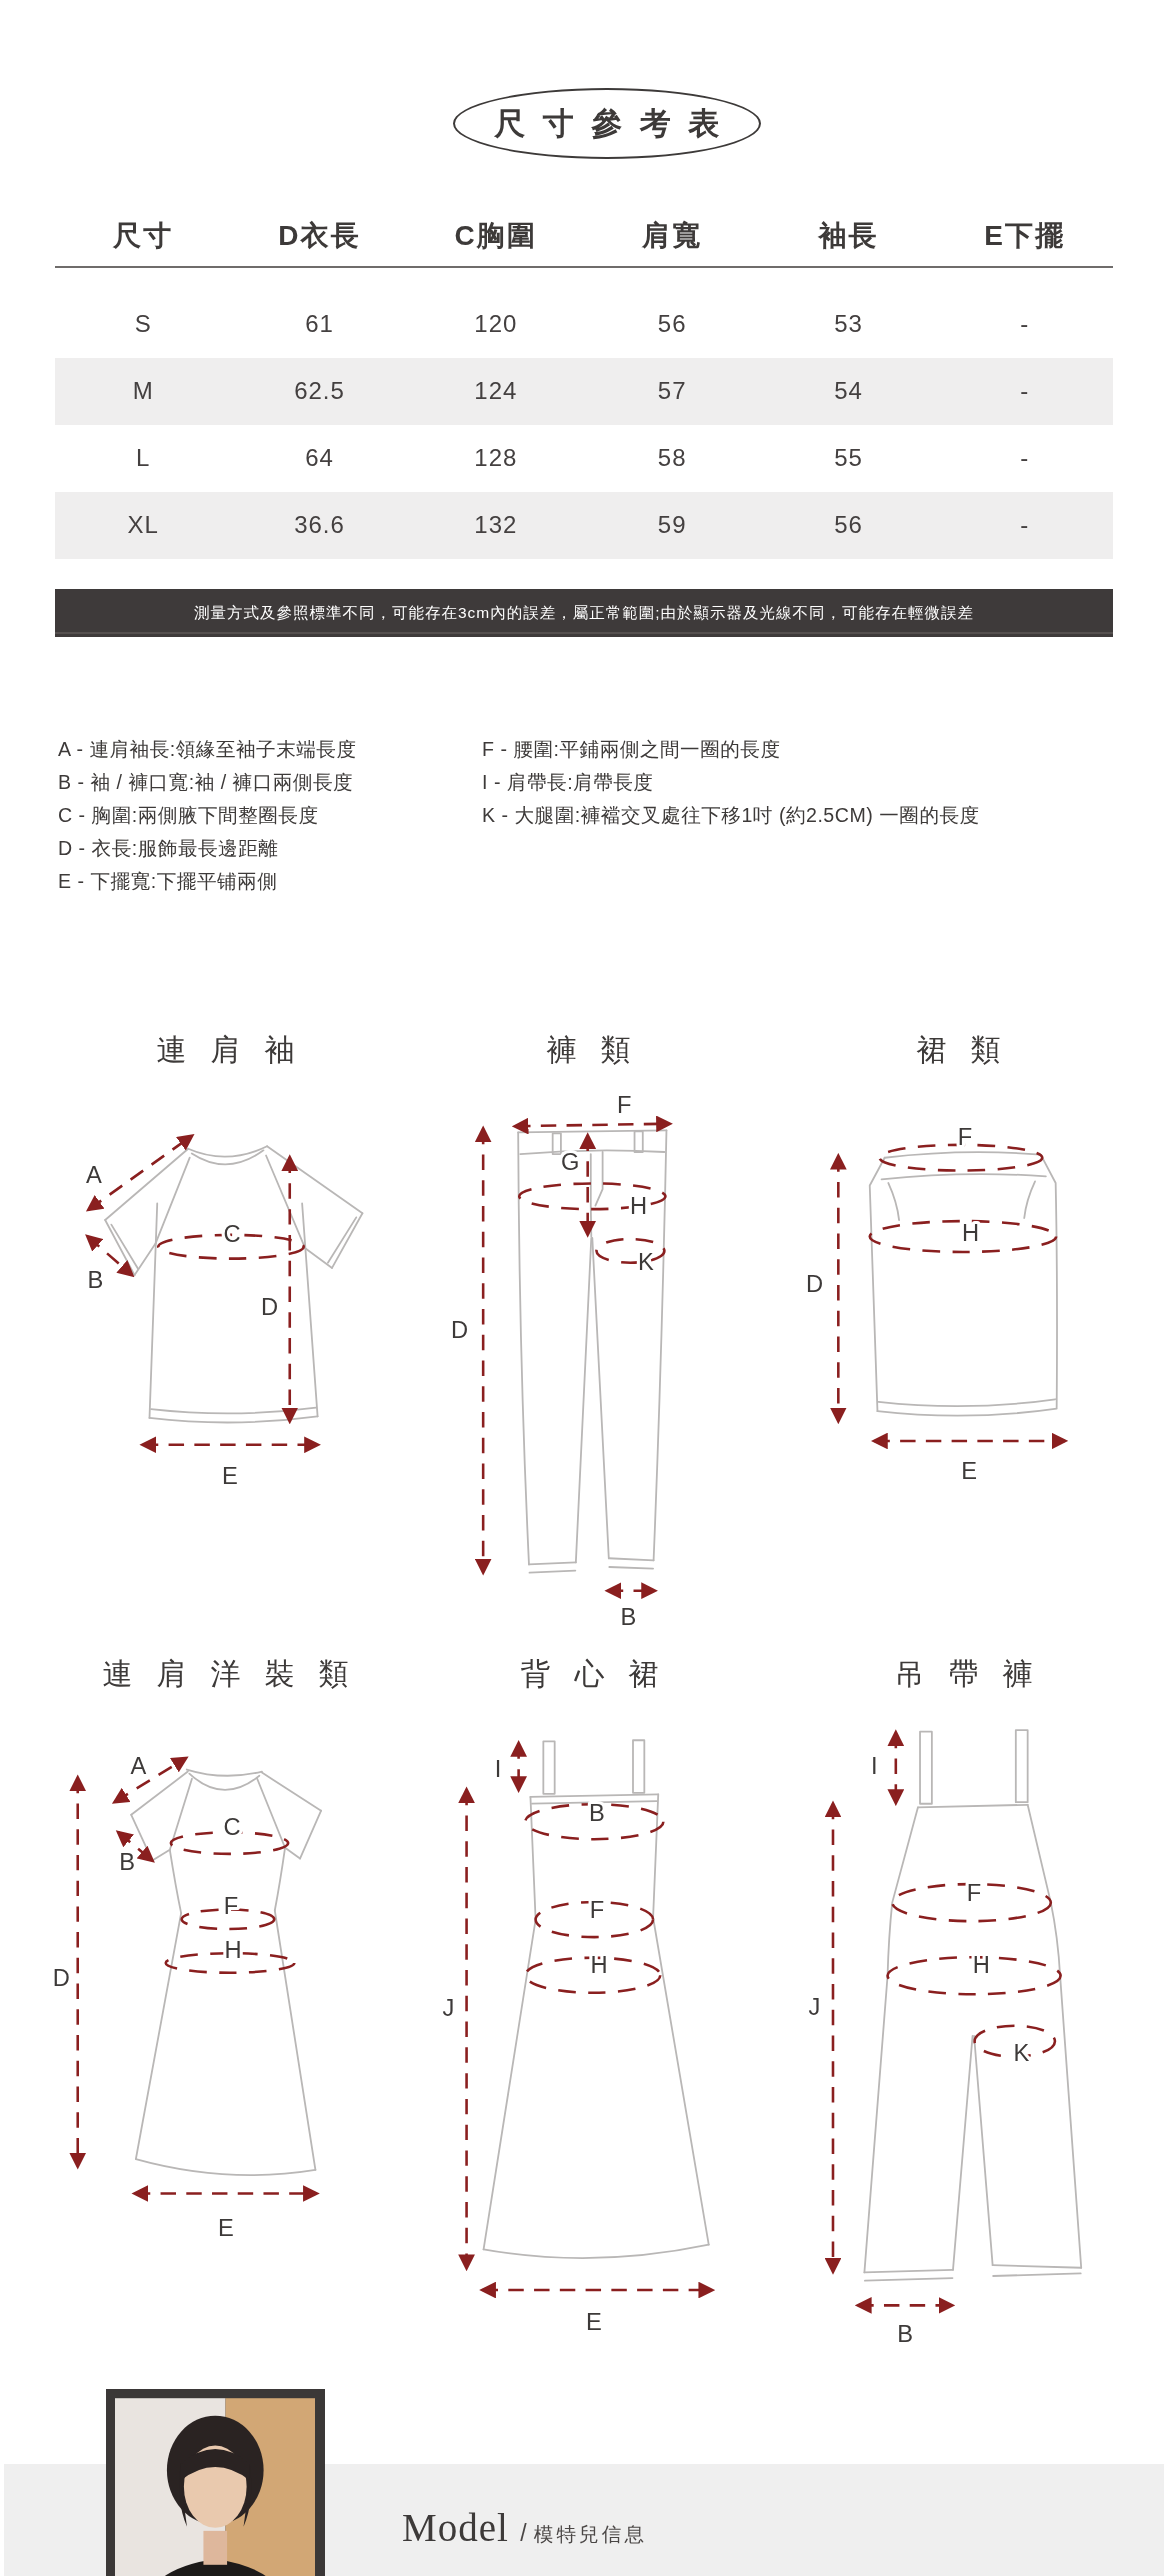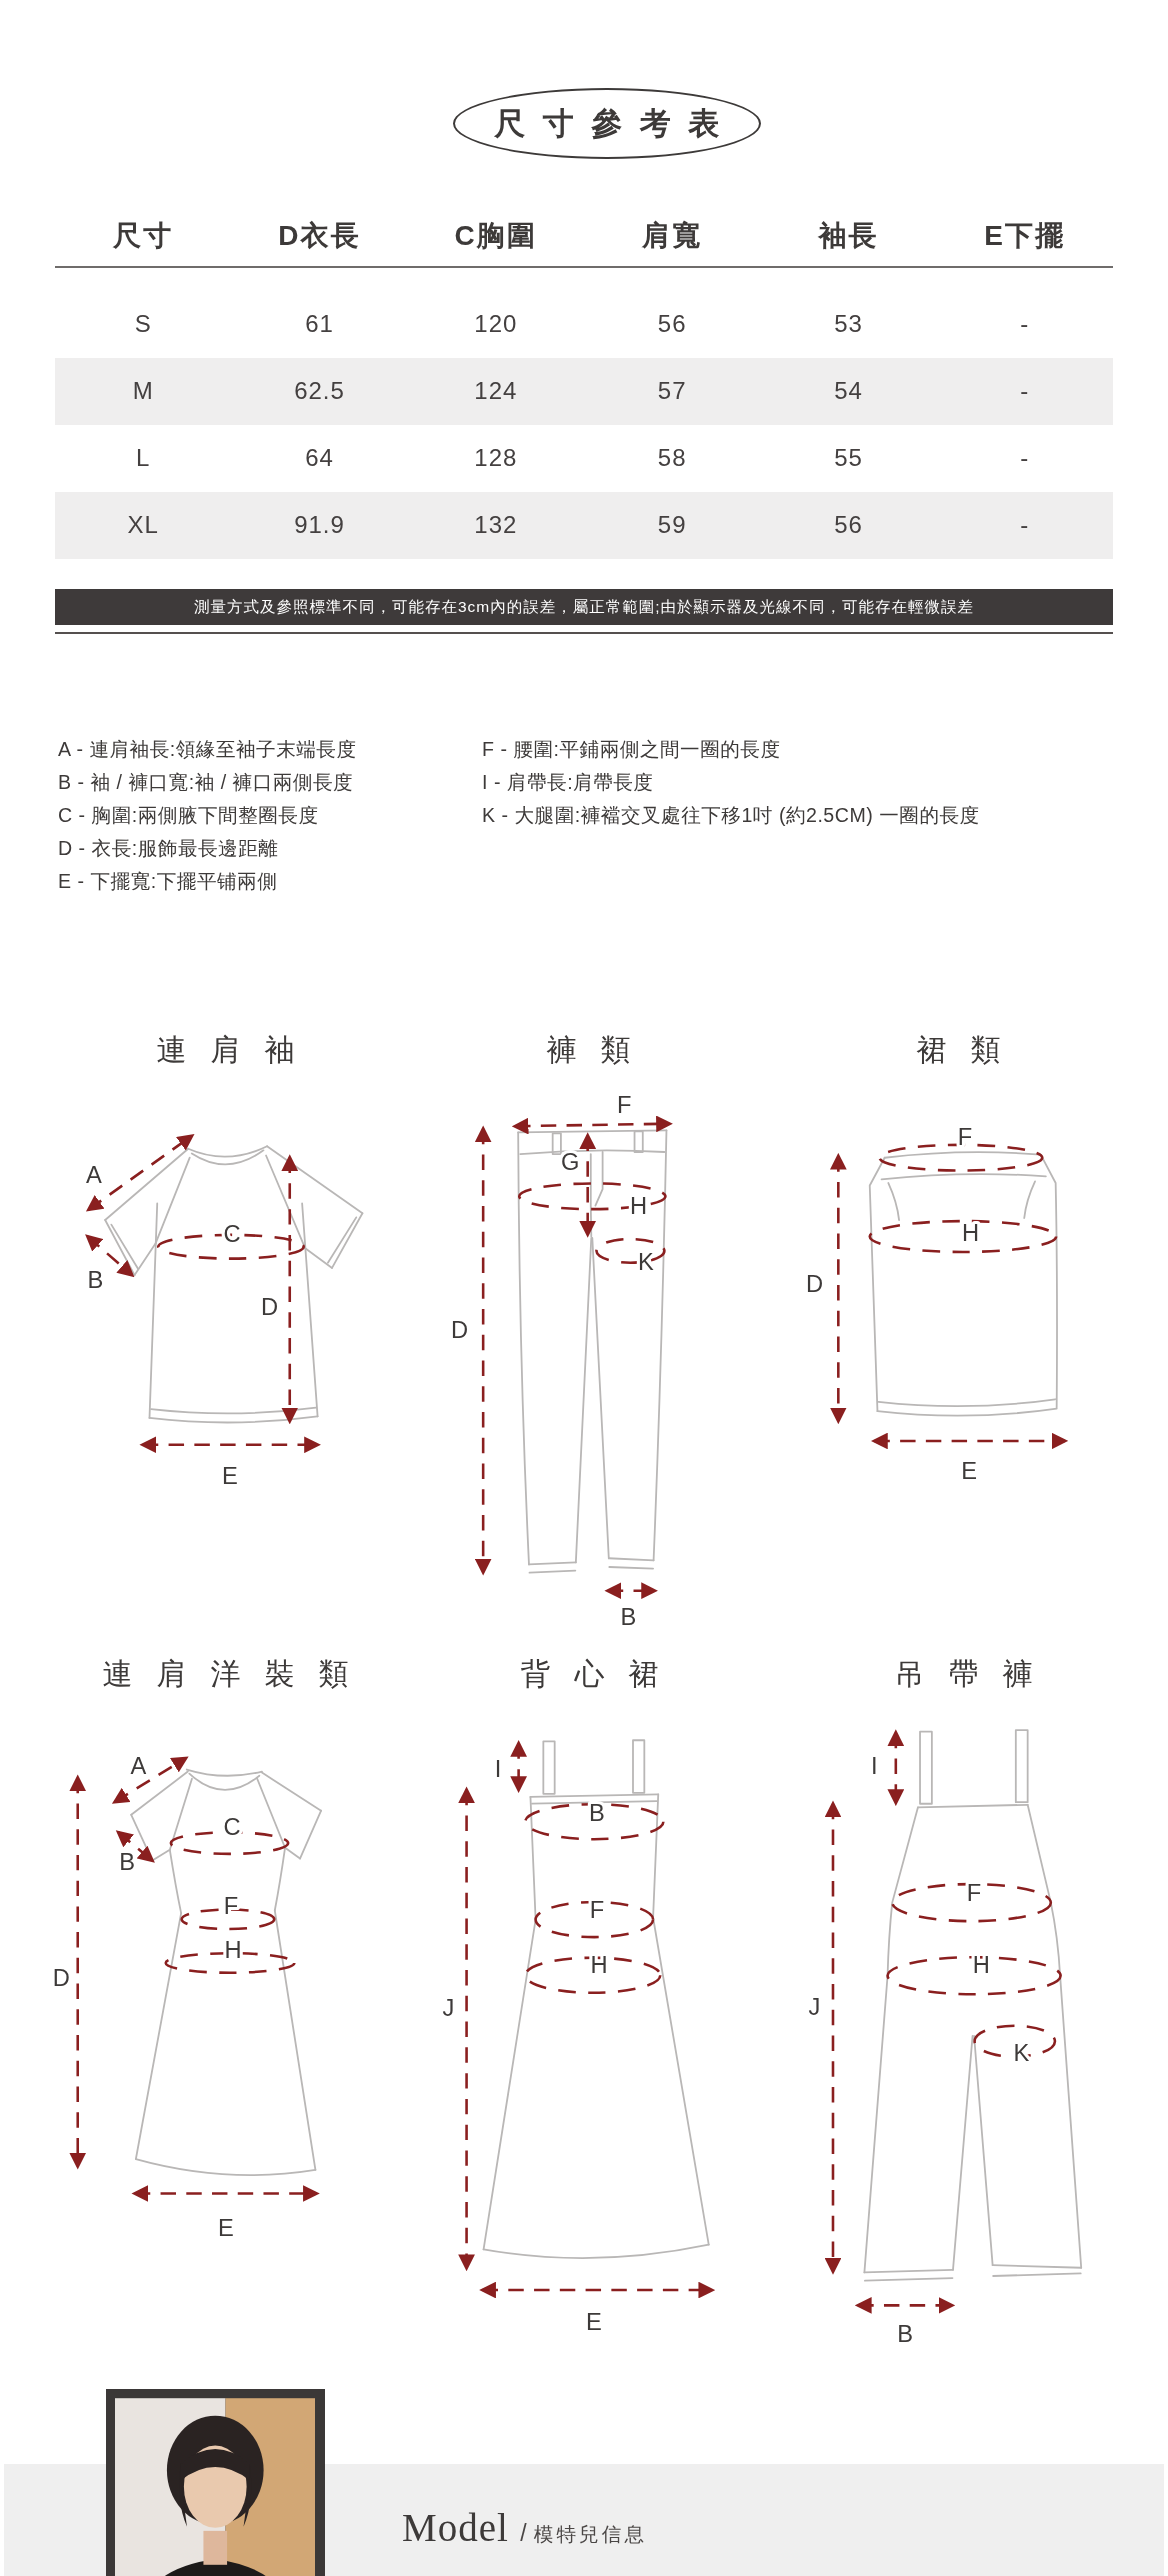--- a/index.html
+++ b/index.html
@@ -16,21 +16,21 @@
   .size-table{left:55px;top:206px;width:1058px;}
   .t-row{display:flex;width:100%;}
   .t-cell{flex:1;text-align:center;display:flex;align-items:center;justify-content:center;}
   .t-head .t-cell{height:60px;font-size:28px;font-weight:700;letter-spacing:2.1px;}
   .t-divider{height:1.5px;background:#6f6c6b;width:100%;}
   .t-spacer{height:23px;}
   .t-body .t-row{height:67px;font-size:24px;letter-spacing:1px;color:#444040;}
   .t-body .t-row.alt{background:#efeeee;}
 
   
-  .notice-bar{left:55px;top:589px;width:1058px;height:36px;background:#3e3a3a;color:#ffffff;
+  .notice-bar{left:55px;top:589px;width:1058px;height:48px;background:#3e3a3a;color:#ffffff;
     display:flex;align-items:center;justify-content:center;font-size:15.5px;letter-spacing:1px;}
   .notice-underline{left:55px;top:632px;width:1058px;height:2.1px;background:#55504f;}
 
   
   .defs{font-size:19.6px;line-height:33px;letter-spacing:0.5px;white-space:nowrap;}
   .defs-left{left:58px;top:733px;}
   .defs-right{left:482px;top:733px;}
 
   
   .dia-title{width:309px;text-align:center;font-size:30px;letter-spacing:24px;padding-left:24px;
@@ -92,21 +92,21 @@
       <div class="t-row">
         <div class="t-cell">L</div>
         <div class="t-cell">64</div>
         <div class="t-cell">128</div>
         <div class="t-cell">58</div>
         <div class="t-cell">55</div>
         <div class="t-cell">-</div>
       </div>
       <div class="t-row alt">
         <div class="t-cell">XL</div>
-        <div class="t-cell">91.9</div>
+        <div class="t-cell">36.6</div>
         <div class="t-cell">132</div>
         <div class="t-cell">59</div>
         <div class="t-cell">56</div>
         <div class="t-cell">-</div>
       </div>
     </div>
   </div>
 
   <div class="abs notice-bar">
     <span>測量方式及參照標準不同，可能存在3cm內的誤差，屬正常範圍;由於顯示器及光線不同，可能存在輕微誤差</span>

